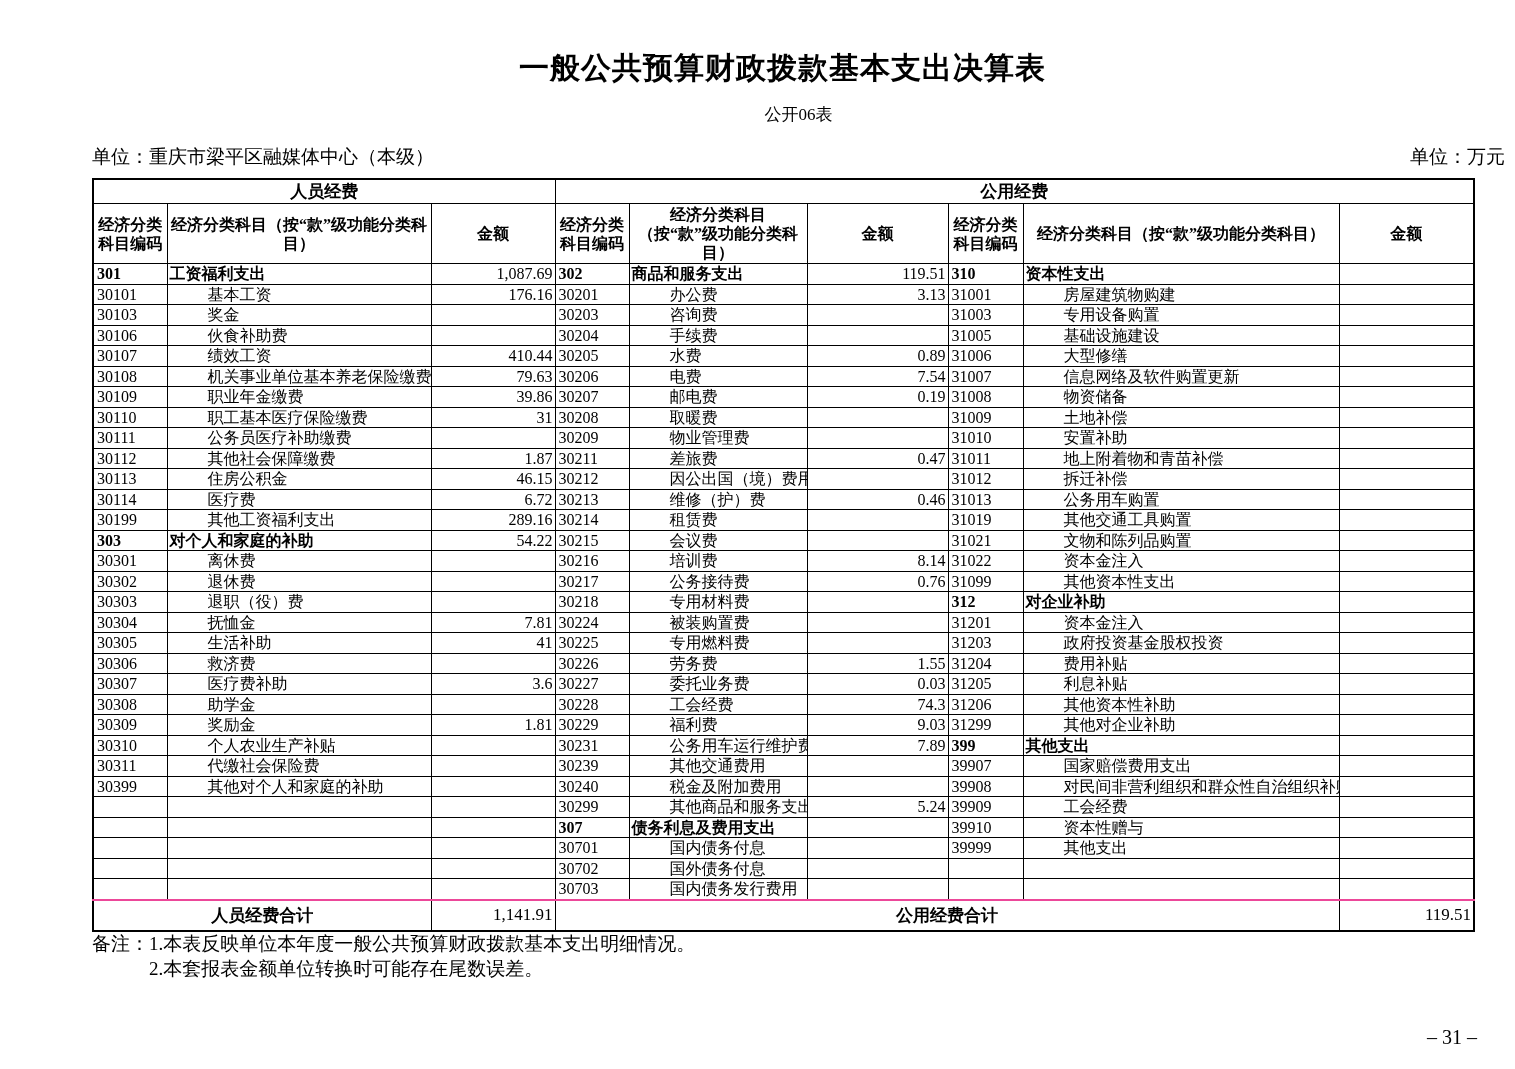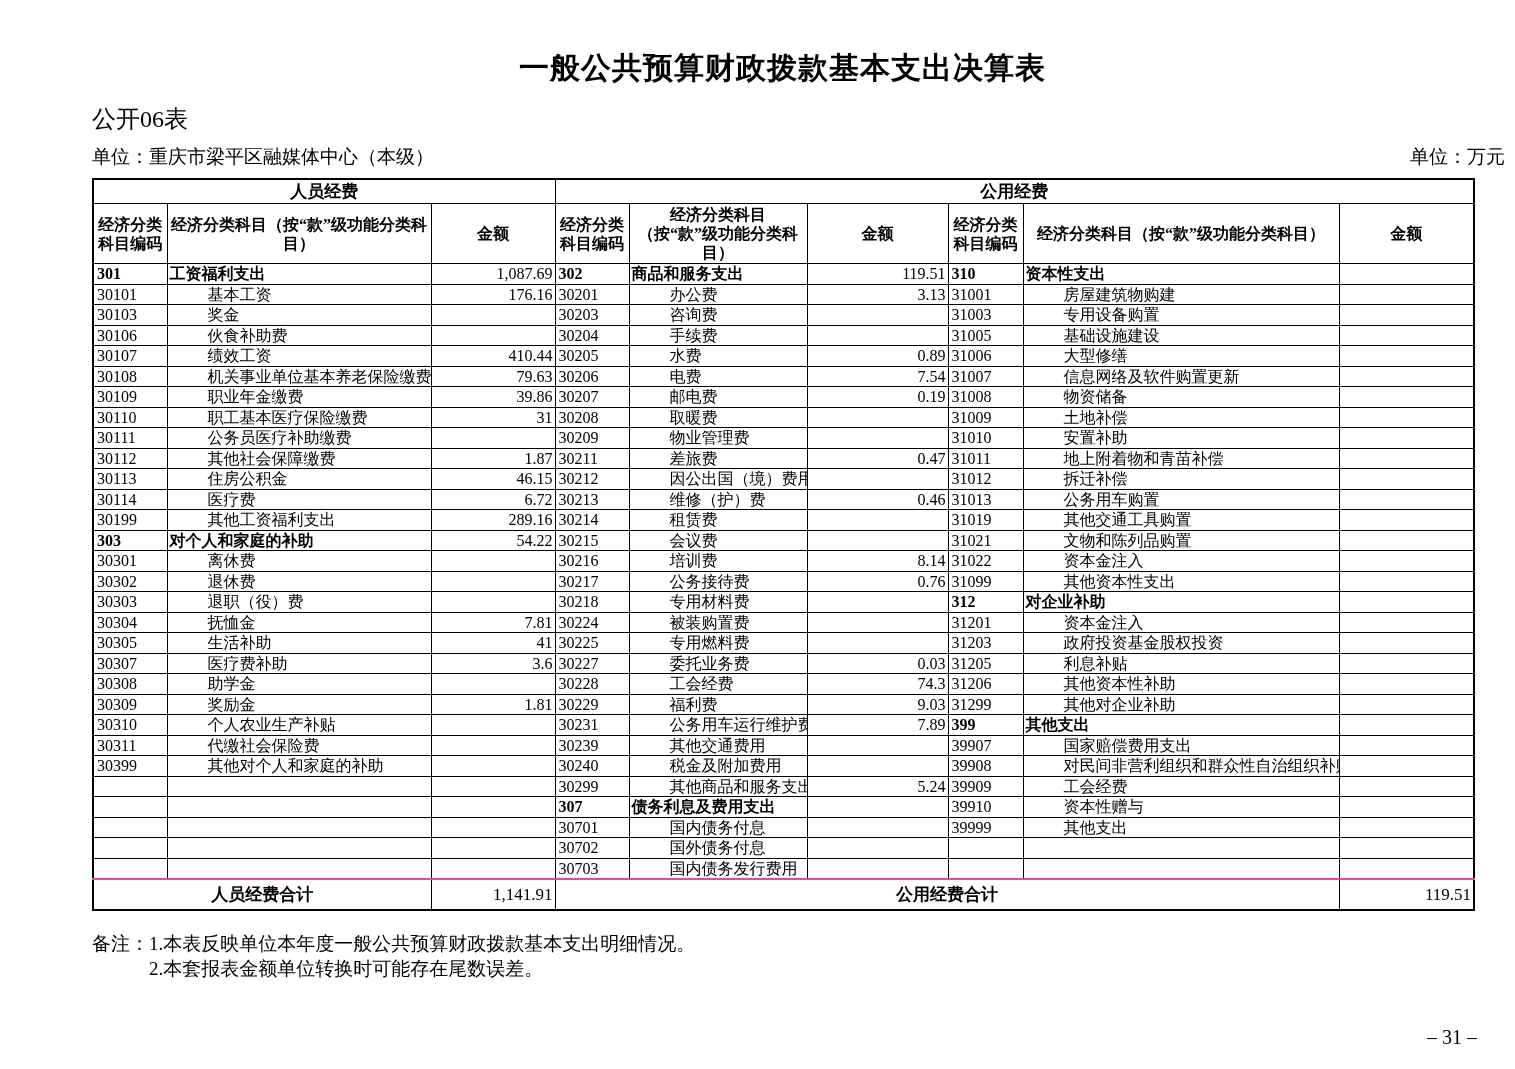--- a/index.html
+++ b/index.html
@@ -8,21 +8,21 @@
     font-family:"Liberation Serif","DejaVu Serif",serif;
     position:relative;overflow:hidden;
   }
   .page{position:absolute;inset:0;}
   .title{
     position:absolute;left:92px;top:48px;width:1381px;
     text-align:center;font-size:30px;font-weight:bold;letter-spacing:1px;
   }
   .table-code{
     position:absolute;left:92px;top:103px;width:1413px;
-    text-align:left;font-size:24px;
+    text-align:center;font-size:17px;
   }
   .unit-row{
     position:absolute;left:92px;top:144px;width:1413px;
     display:flex;justify-content:space-between;font-size:19px;
   }
   table{
     position:absolute;left:92px;top:178px;width:1381px;
     border-collapse:collapse;table-layout:fixed;
     border:2px solid #000;
     font-size:16px;
@@ -297,20 +297,31 @@
           <td class="name sub">生活补助</td>
           <td class="amt">41</td>
           <td class="code">30225</td>
           <td class="name sub">专用燃料费</td>
           <td class="amt"></td>
           <td class="code">31203</td>
           <td class="name sub">政府投资基金股权投资</td>
           <td class="amt"></td>
         </tr>
         <tr>
+          <td class="code">30306</td>
+          <td class="name sub">救济费</td>
+          <td class="amt"></td>
+          <td class="code">30226</td>
+          <td class="name sub">劳务费</td>
+          <td class="amt">1.55</td>
+          <td class="code">31204</td>
+          <td class="name sub">费用补贴</td>
+          <td class="amt"></td>
+        </tr>
+        <tr>
           <td class="code">30307</td>
           <td class="name sub">医疗费补助</td>
           <td class="amt">3.6</td>
           <td class="code">30227</td>
           <td class="name sub">委托业务费</td>
           <td class="amt">0.03</td>
           <td class="code">31205</td>
           <td class="name sub">利息补贴</td>
           <td class="amt"></td>
         </tr>

